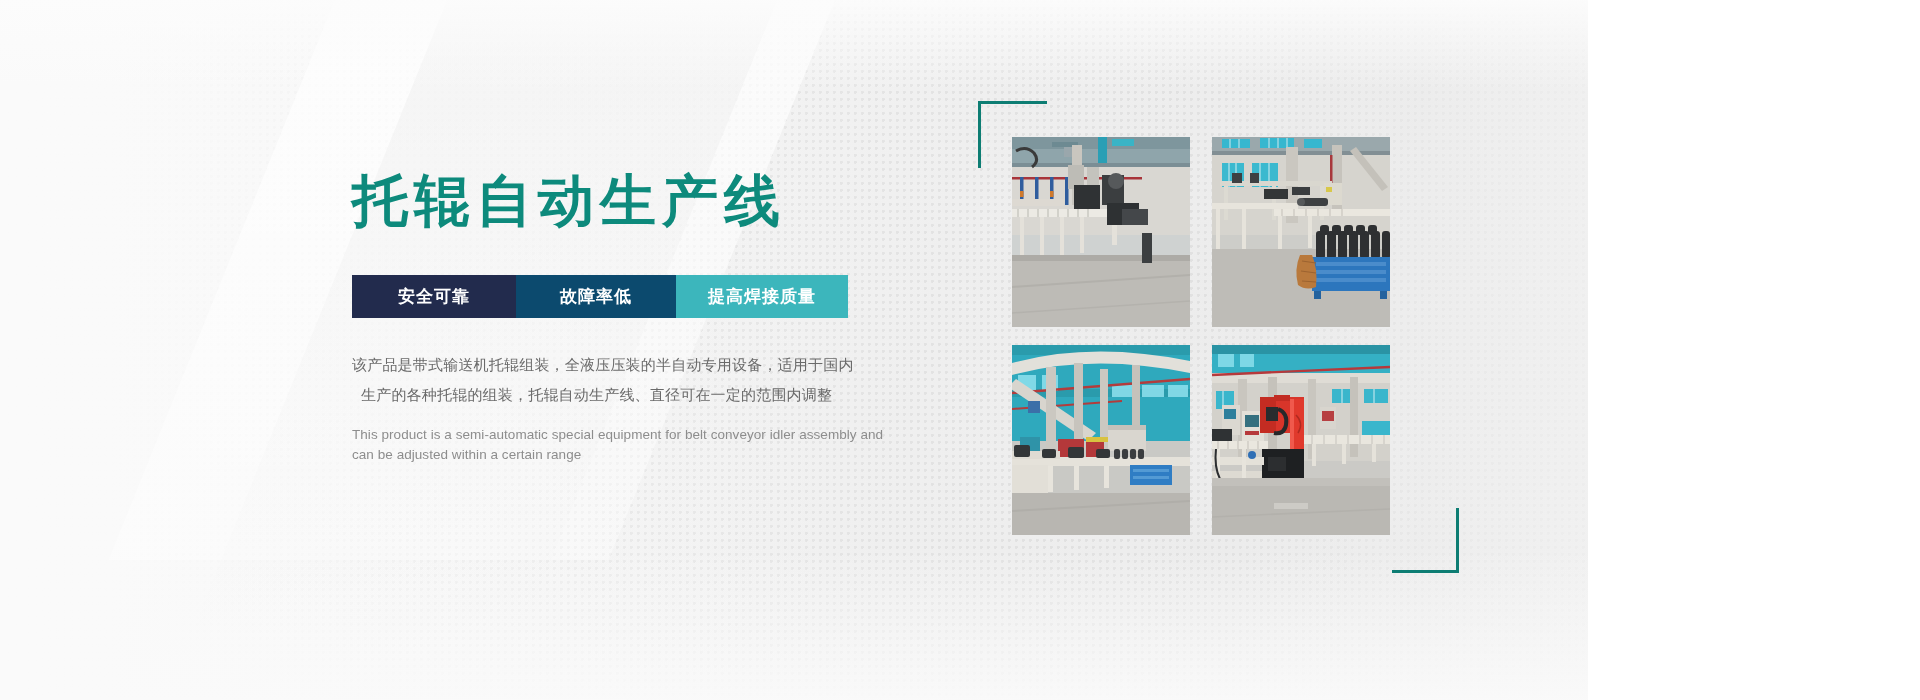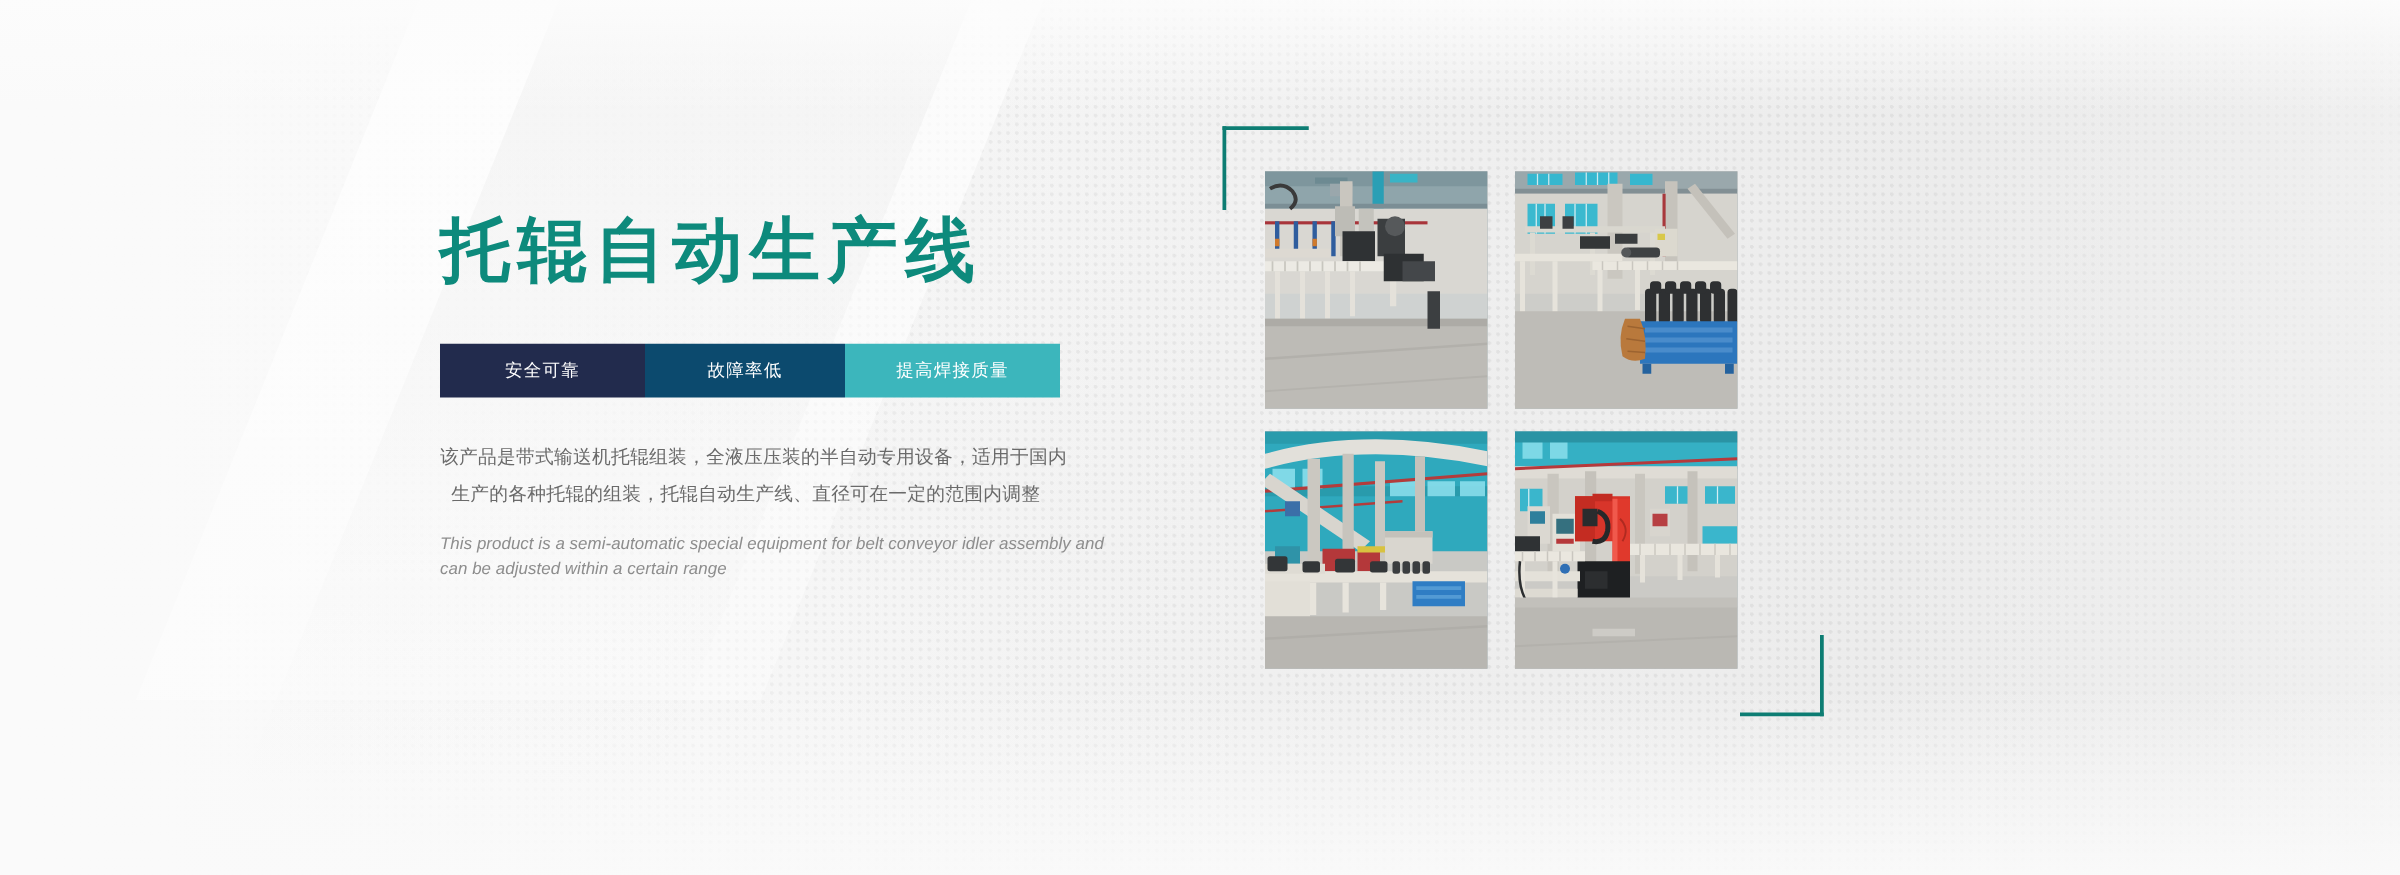--- a/index.html
+++ b/index.html
@@ -4,21 +4,21 @@
 <style>
   html, body {
     margin: 0; padding: 0;
     width: 1920px; height: 700px;
     overflow: hidden;
     font-family: "Liberation Sans", "DejaVu Sans", sans-serif;
   }
 
   #stage {
     position: relative;
-    width: 1920px;
+    width: 1588px;
     height: 700px;
     background: #f4f4f4;
     overflow: hidden;
   }
 
   
   .bg-base {
     position: absolute; inset: 0;
     background: linear-gradient(100deg, #fbfbfb 0%, #f6f6f6 32%, #efefef 58%, #ececec 78%, #f2f2f2 100%);
   }
@@ -98,25 +98,26 @@
     top: 275px;
     display: flex;
     align-items: stretch;
     height: 43px;
   }
   .badge {
     display: flex;
     align-items: center;
     justify-content: center;
     color: #ffffff;
-    font-size: 14px;
+    font-size: 17px;
     letter-spacing: 1px;
     padding: 0 18px;
     white-space: nowrap;
     font-family: "DejaVu Sans", "Liberation Sans", sans-serif;
+    font-weight: bold;
   }
   .badge-0 { background: #222b4d; min-width: 128px; }
   .badge-1 { background: #0c4a6e; min-width: 124px; }
   .badge-2 { background: #3cb6bc; min-width: 136px; }
 
   .desc-cn {
     position: absolute;
     left: 0;
     top: 350px;
     width: 560px;
@@ -130,21 +131,20 @@
 
   .desc-en {
     position: absolute;
     left: 0;
     top: 425px;
     width: 580px;
     color: #8d8d8d;
     font-size: 13.5px;
     line-height: 19.5px;
     letter-spacing: 0.05px;
-    font-style: italic;
   }
   .desc-en span { display: block; }
 
   
   .gallery {
     position: absolute;
     left: 1012px;
     top: 137px;
     width: 400px;
     height: 398px;

